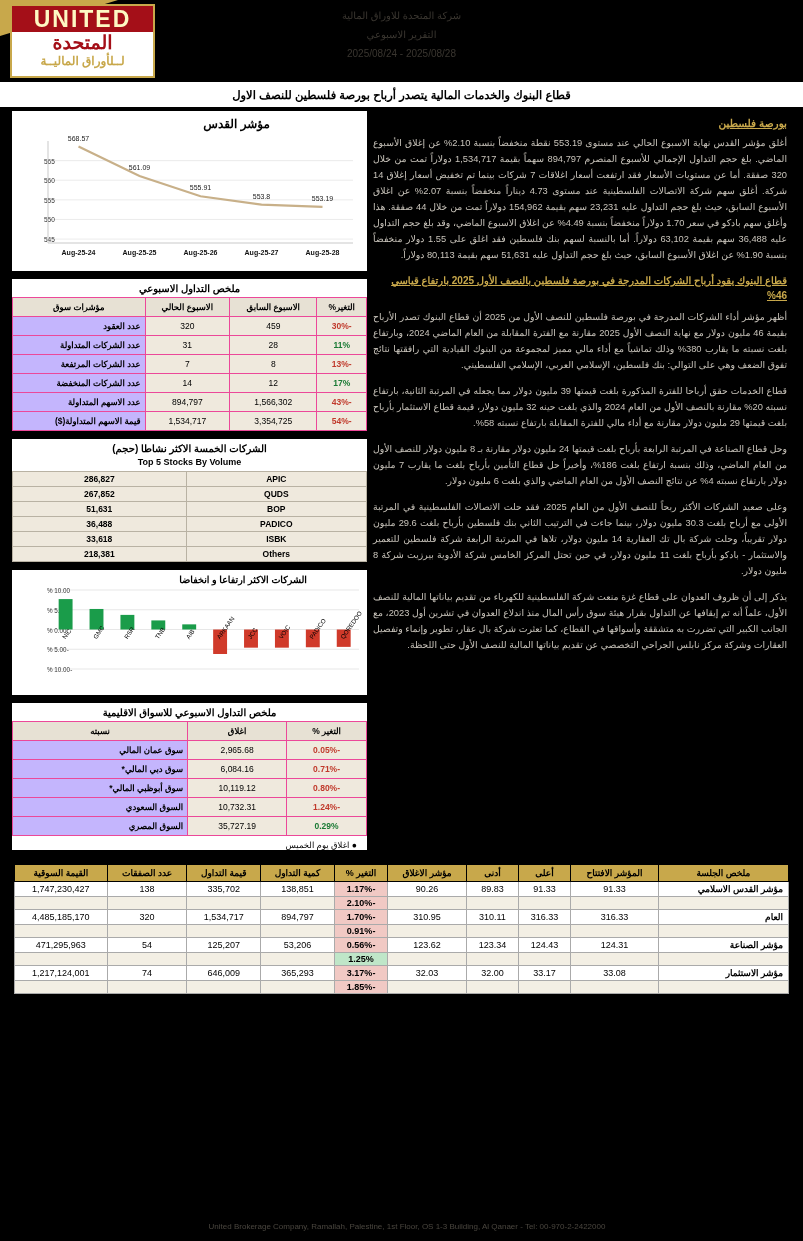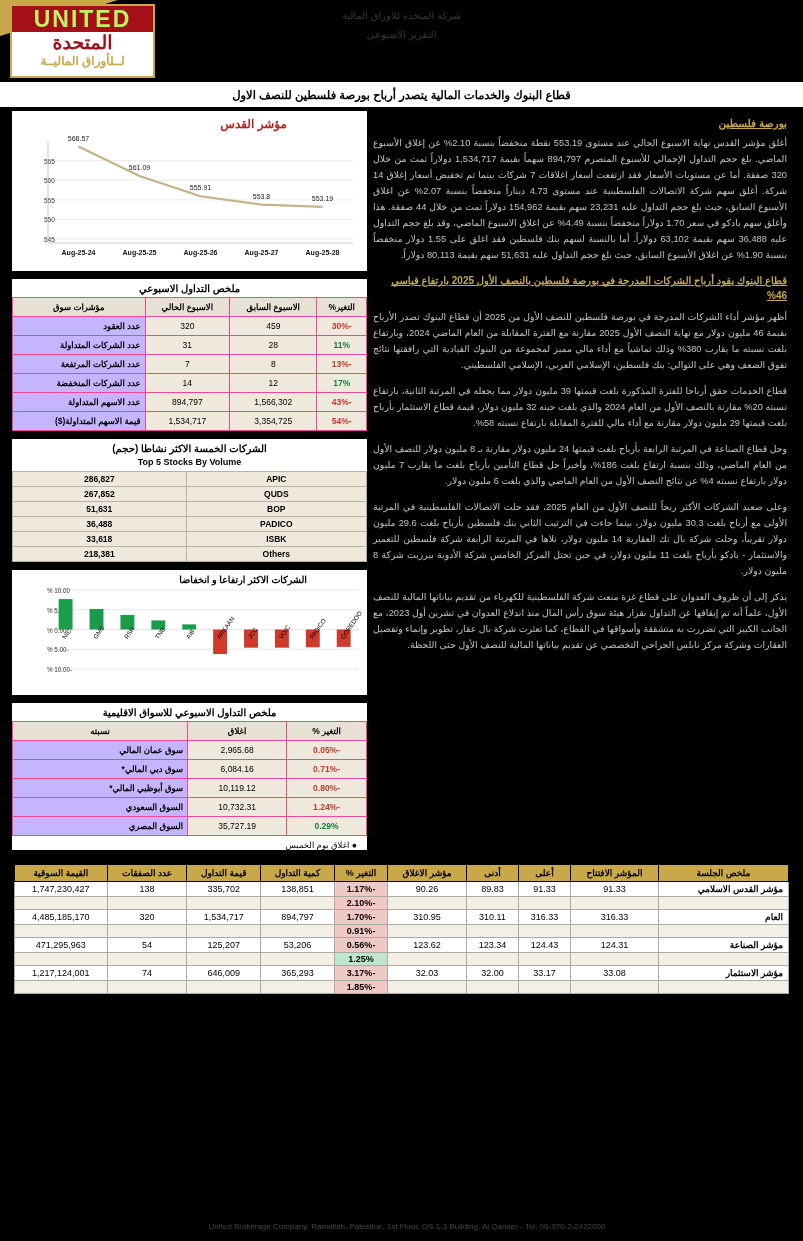--- a/index.html
+++ b/index.html
@@ -19,21 +19,21 @@
     background: #000;
   }
   .logo-box {
     position: absolute; right: 648px; top: 4px;
     width: 145px; height: 74px;
     background: #ffffff;
     border: 2px solid #c8a84b;
     display: flex; flex-direction: column; align-items: center; justify-content: flex-start;
   }
   .logo-top {
-    width: 100%; background: #a40f18; color: #bef264;
+    width: 100%; background: #a40f18; color: #fef9c3;
     font-size: 23px; font-weight: bold; letter-spacing: 2px;
     text-align: center; line-height: 26px; font-family: "Liberation Sans", sans-serif;
   }
   .logo-ar1 { color:#a40f18; font-size: 19px; font-weight:bold; line-height: 22px; }
   .logo-ar2 { color:#c8a84b; font-size: 12px; font-weight:bold; line-height: 14px; letter-spacing:1px;}
   .hdr-center {
     position: absolute; left: 0; right: 0; top: 6px;
     text-align: center;
     color: #3a3630;
     font-size: 10px; line-height: 19px;
@@ -80,21 +80,21 @@
     color: #c8a84b;
     font-size: 10px;
     font-weight: bold;
     text-decoration: underline;
     margin: 10px 0 6px 0;
     line-height: 15px;
   }
   
   .panel { background:#ffffff; color:#000; margin-bottom: 8px; }
   .chart-wrap { position: relative; height: 160px; width: 355px; background:#fff;}
-  .chart-title { position:absolute; right: 80px; top: 6px; color:#b91c1c; font-size: 12px; font-weight: bold;}
+  .chart-title { position:absolute; right: 97px; top: 6px; color:#000000; font-size: 12px; font-weight: bold;}
 
   
   table { border-collapse: collapse; width: 100%; font-size: 8.5px; }
   .tbl-title {
     background:#fff; color:#000; text-align:center; font-weight:bold;
     font-size: 10px; padding: 4px 0 3px 0;
   }
   .tbl-title2 {
     background:#fff; color:#000; text-align:center; font-weight:bold;
     font-size: 9px; padding: 0 0 4px 0;
@@ -135,20 +135,21 @@
 <div class="header">
   <div class="gold-corner"></div>
   <div class="logo-box">
     <div class="logo-top">UNITED</div>
     <div class="logo-ar1">المتحدة</div>
     <div class="logo-ar2">لــلأوراق الماليــة</div>
   </div>
   <div class="hdr-center">
     <div>شركة المتحدة للاوراق المالية</div>
     <div>التقرير الاسبوعي</div>
+    <div>2025/08/28 - 2025/08/24</div>
   </div>
 </div>
 <div class="title-bar">قطاع البنوك والخدمات المالية يتصدر أرباح بورصة فلسطين للنصف الاول</div>
 
 <div class="content">
 
   <div class="col-right">
     <div class="sec-head">بورصة فلسطين</div>
     <div class="para">أغلق مؤشر القدس نهاية الاسبوع الحالي عند مستوى 553.19 نقطة منخفضاً بنسبة 2.10% عن إغلاق الأسبوع الماضي. بلغ حجم التداول الإجمالي للأسبوع المنصرم 894,797 سهماً بقيمة 1,534,717 دولاراً تمت من خلال 320 صفقة. أما عن مستويات الأسعار فقد ارتفعت أسعار اغلاقات 7 شركات بينما تم تخفيض أسعار إغلاق 14 شركة. أغلق سهم شركة الاتصالات الفلسطينية عند مستوى 4.73 ديناراً منخفضاً بنسبة 2.07% عن اغلاق الأسبوع السابق، حيث بلغ حجم التداول عليه 23,231 سهم بقيمة 154,962 دولاراً تمت من خلال 44 صفقة. هذا وأغلق سهم بادكو في سعر 1.70 دولاراً منخفضاً بنسبة 4.49% عن اغلاق الاسبوع الماضي، وقد بلغ حجم التداول عليه 36,488 سهم بقيمة 63,102 دولاراً. أما بالنسبة لسهم بنك فلسطين فقد اغلق على 1.55 دولار منخفضاً بنسبة 1.90% عن اغلاق الأسبوع السابق، حيث بلغ حجم التداول عليه 51,631 سهم بقيمة 80,113 دولاراً.</div>
     <div class="sec-head2">قطاع البنوك يقود أرباح الشركات المدرجة في بورصة فلسطين بالنصف الأول 2025 بارتفاع قياسي 46%</div>

